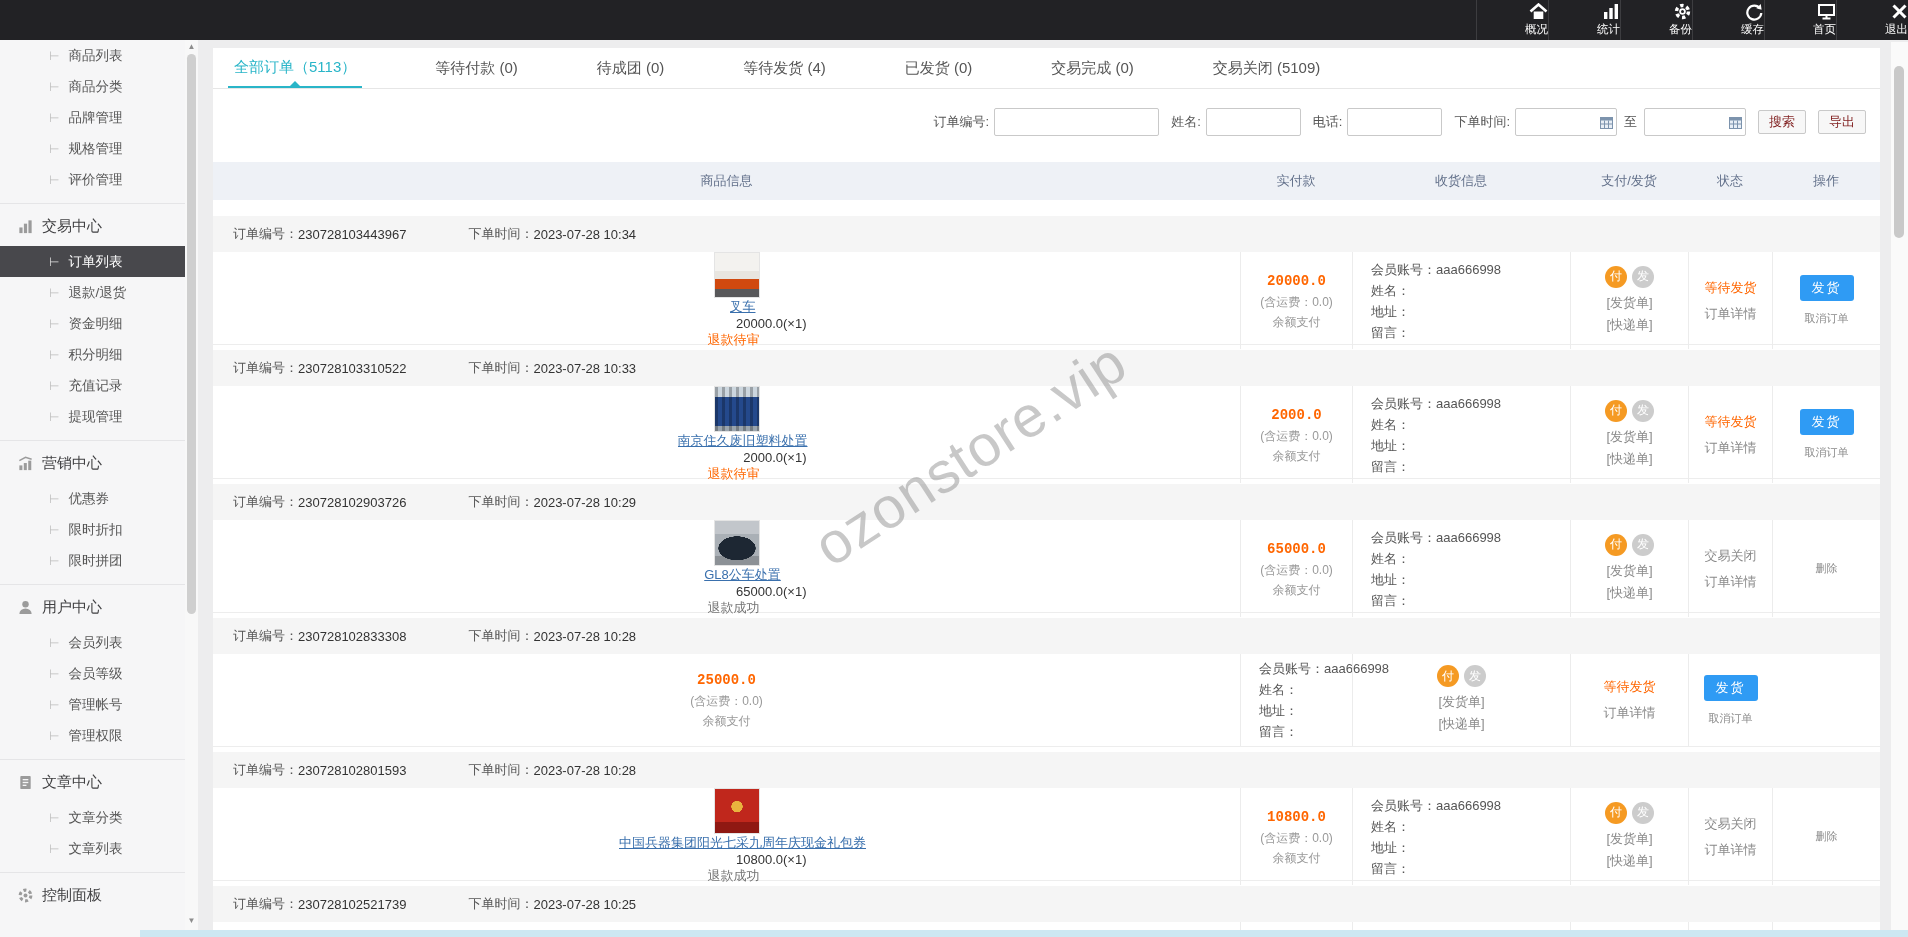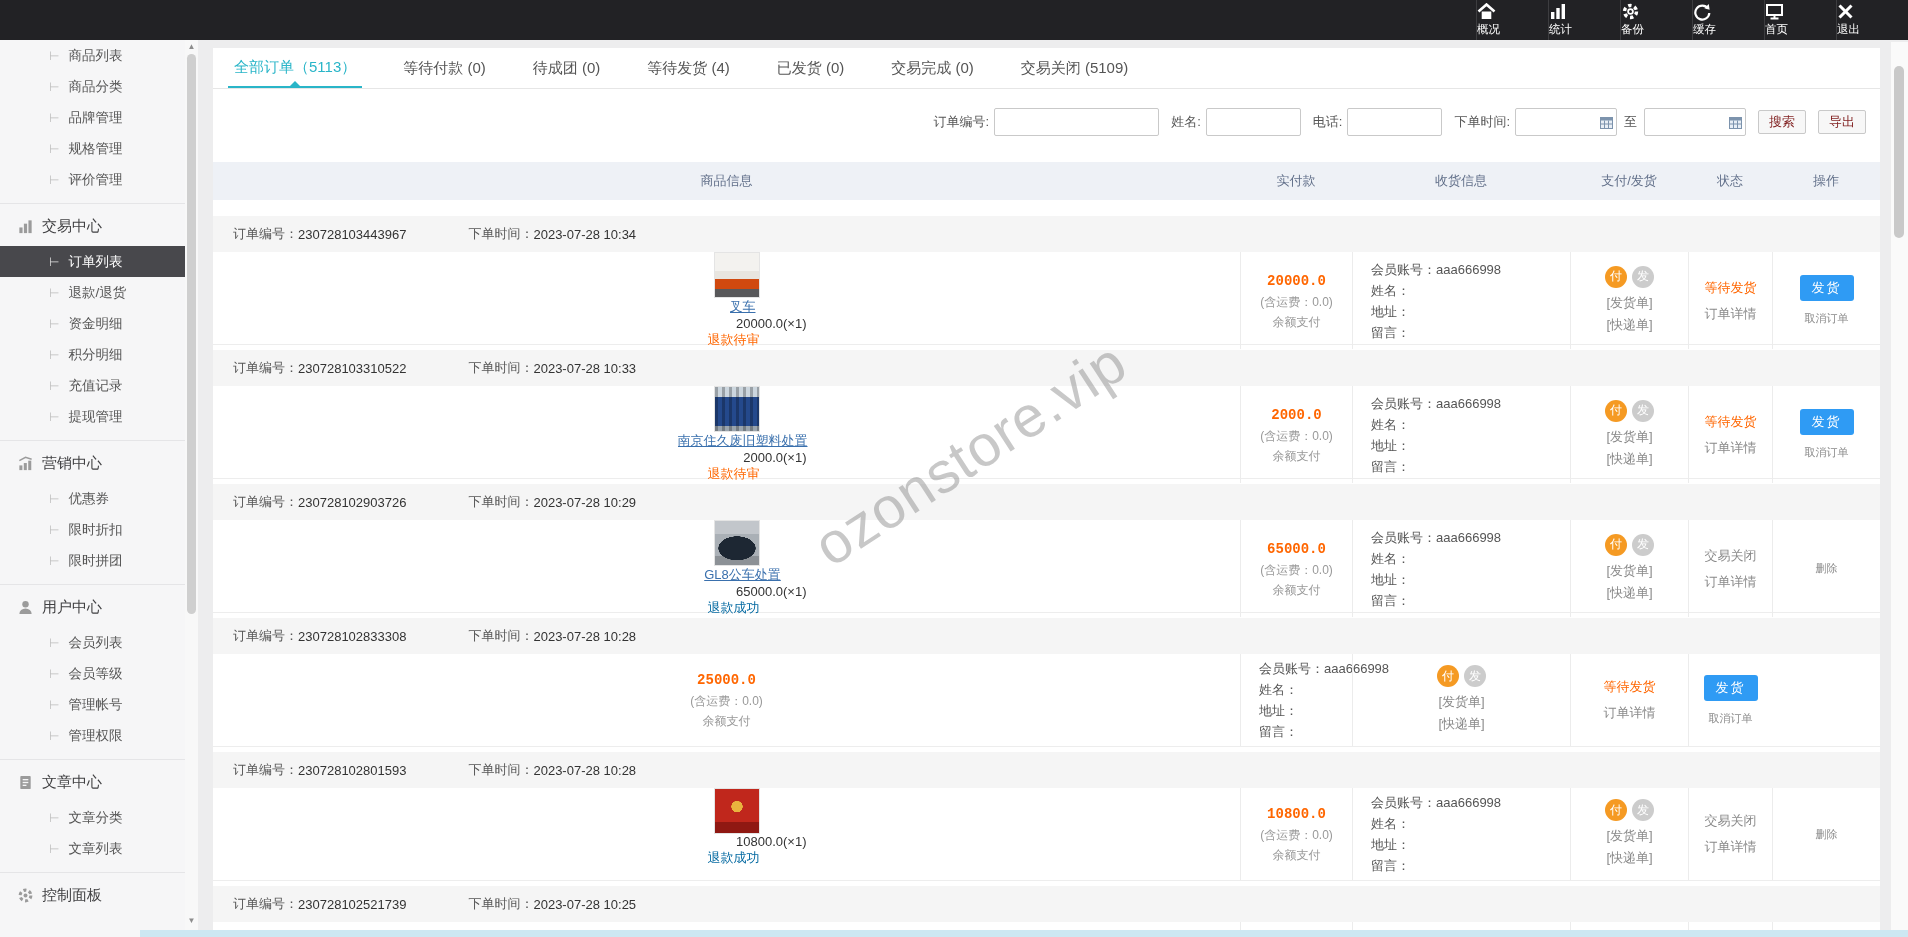--- a/index.html
+++ b/index.html
@@ -1,41 +1,41 @@
 <!DOCTYPE html>
 <html><head>
 <meta charset="utf-8">
 <style>
   html,body{margin:0;padding:0;width:1908px;height:937px;overflow:hidden;
     font-family:"Liberation Sans","DejaVu Sans",sans-serif;background:#ededee;}
   
   .topbar{position:absolute;left:0;top:0;width:1908px;height:40px;background:#222225;
     display:flex;justify-content:flex-end;align-items:stretch;z-index:30;}
-  .topbar-item{width:71px;display:flex;flex-direction:column;align-items:flex-start;justify-content:center;
+  .topbar-item{width:71px;display:flex;flex-direction:column;align-items:flex-end;justify-content:center;
     border-left:1px solid #3d3d40;cursor:pointer;color:#fff;}
   .topbar-item .ticon{height:17px;display:flex;align-items:center;}
   .topbar-item .tlabel{font-size:11.5px;margin-top:2px;color:#fff;}
   
   .sidebar{position:absolute;left:0;top:40px;width:185px;height:897px;background:#f6f6f7;overflow:hidden;}
   .sb-section-header{height:40px;display:flex;align-items:center;padding-left:16px;margin-top:2px;}
   .sb-section-header .sicon{width:18px;height:18px;margin-right:8px;display:flex;align-items:center;justify-content:center;}
   .sb-section-header .slabel{font-size:15px;color:#3f3f41;}
   .sb-item{height:31px;display:flex;align-items:center;padding-left:49px;font-size:13.5px;color:#565656;cursor:pointer;}
   .sb-item .prefix{color:#bdbdbd;margin-right:9px;font-size:12px;}
   .sb-item.active{background:#48484c;color:#fff;}
   .sb-item.active .prefix{color:#dcdcdc;}
   .sb-divider{border-top:1px solid #e5e5e7;margin:8px 0 0 0;}
   
   .sb-scroll{position:absolute;left:185px;top:40px;width:13px;height:897px;background:#f8f8f8;}
   .sb-scroll .arrow{position:absolute;left:0;width:13px;text-align:center;font-size:8px;color:#8d8d8d;}
   .sb-scroll .thumb{position:absolute;left:2px;top:14px;width:9px;height:560px;background:#cfcfcf;border-radius:5px;}
   
   .card{position:absolute;left:213px;top:48px;width:1667px;height:889px;background:#fff;}
   
-  .tabbar{height:40px;border-bottom:1px solid #e6e6e6;display:flex;align-items:stretch;padding-left:15px;}
+  .tabbar{height:40px;border-bottom:1px solid #e6e6e6;display:flex;align-items:stretch;padding-left:15px;gap:32px;}
   .tab{position:relative;display:flex;align-items:center;padding:0 6px;margin-right:35px;font-size:15px;color:#555;cursor:pointer;white-space:nowrap;}
   .tab.active{color:#29b5c8;border-bottom:2px solid #29b5c8;}
   .tab.active::after{content:"";position:absolute;bottom:0;left:50%;margin-left:-5px;
     border-left:5px solid transparent;border-right:5px solid transparent;border-bottom:5px solid #29b5c8;}
   
   .searchrow{display:flex;justify-content:flex-end;align-items:center;padding:19px 14px 16px 0;gap:0;}
   .searchrow .f-label{font-size:13px;color:#555;margin:0 5px 0 12px;white-space:nowrap;}
   .s-input{height:28px;border:1px solid #c9c9c9;border-radius:2px;background:#fff;outline:none;
     font-size:13px;padding:0 6px;box-sizing:border-box;}
   .in-orderno{width:165px;} .in-name{width:95px;} .in-phone{width:95px;}
@@ -58,21 +58,21 @@
   .order-body{height:92px;display:grid;grid-template-columns:1027px 112px 218px 118px 84px 108px;
     border-bottom:1px solid #ededed;}
   .col{display:flex;flex-direction:column;justify-content:center;align-items:center;}
   .col + .col{border-left:1px solid #ececec;}
   .col-product{flex-direction:column;align-items:center;justify-content:flex-start;padding-left:20px;box-sizing:border-box;}
   .pimg{width:46px;height:46px;border:1px solid #e4e4e4;box-sizing:border-box;flex:none;}
   .pname{font-size:13px;color:#3a70ad;text-decoration:underline;margin-left:12px;cursor:pointer;
     max-width:560px;overflow:hidden;white-space:nowrap;flex:1;}
   .pprice{width:140px;text-align:right;font-size:13px;color:#333;flex:none;}
   .prefund{width:110px;text-align:center;font-size:13px;flex:none;margin-right:6px;}
-  .c-orange{color:#ff6600;} .c-green{color:#0369a1;} .c-gray{color:#8a8a8a;}
+  .c-orange{color:#ff6600;} .c-green{color:#737373;} .c-gray{color:#8a8a8a;}
   .paid-amount{font-size:14px;font-weight:bold;color:#ff6600;line-height:22px;font-family:Liberation Mono, monospace;}
   .paid-sub{font-size:12px;color:#999;line-height:20px;}
   .col-recv{align-items:flex-start;padding-left:18px;box-sizing:border-box;}
   .col-recv div{font-size:13px;color:#555;line-height:21px;white-space:nowrap;}
   .badges{display:flex;gap:5px;margin-bottom:4px;}
   .badge{width:22px;height:22px;border-radius:50%;color:#fff;font-size:12px;display:flex;align-items:center;justify-content:center;}
   .badge-pay{background:#f59a23;}
   .badge-ship{background:#cccccc;}
   .pay-link{font-size:13px;color:#8a8a8a;line-height:22px;cursor:pointer;}
   .status-main{font-size:13px;line-height:26px;}
@@ -537,20 +537,21 @@
   <div class="order-group">
     <div class="order-header">
       <span class="oh-label">订单编号：</span>
       <span class="oh-val">230728102801593</span>
       <span class="oh-label oh-time">下单时间：</span>
       <span class="oh-val">2023-07-28 10:28</span>
     </div>
     <div class="order-body">
       <div class="col col-product">
         <div class="pimg coupon-photo"></div>
+        <a class="pname">中国兵器集团阳光七采九周年庆现金礼包券</a>
         <div class="pprice">10800.0(×1)</div>
         <div class="prefund c-green">退款成功</div>
       </div>
       <div class="col col-paid">
         <div class="paid-amount">10800.0</div>
         <div class="paid-sub">(含运费：0.0)</div>
         <div class="paid-sub">余额支付</div>
       </div>
       <div class="col col-recv">
         <div><span>会员账号：</span><span>aaa666998</span></div>

